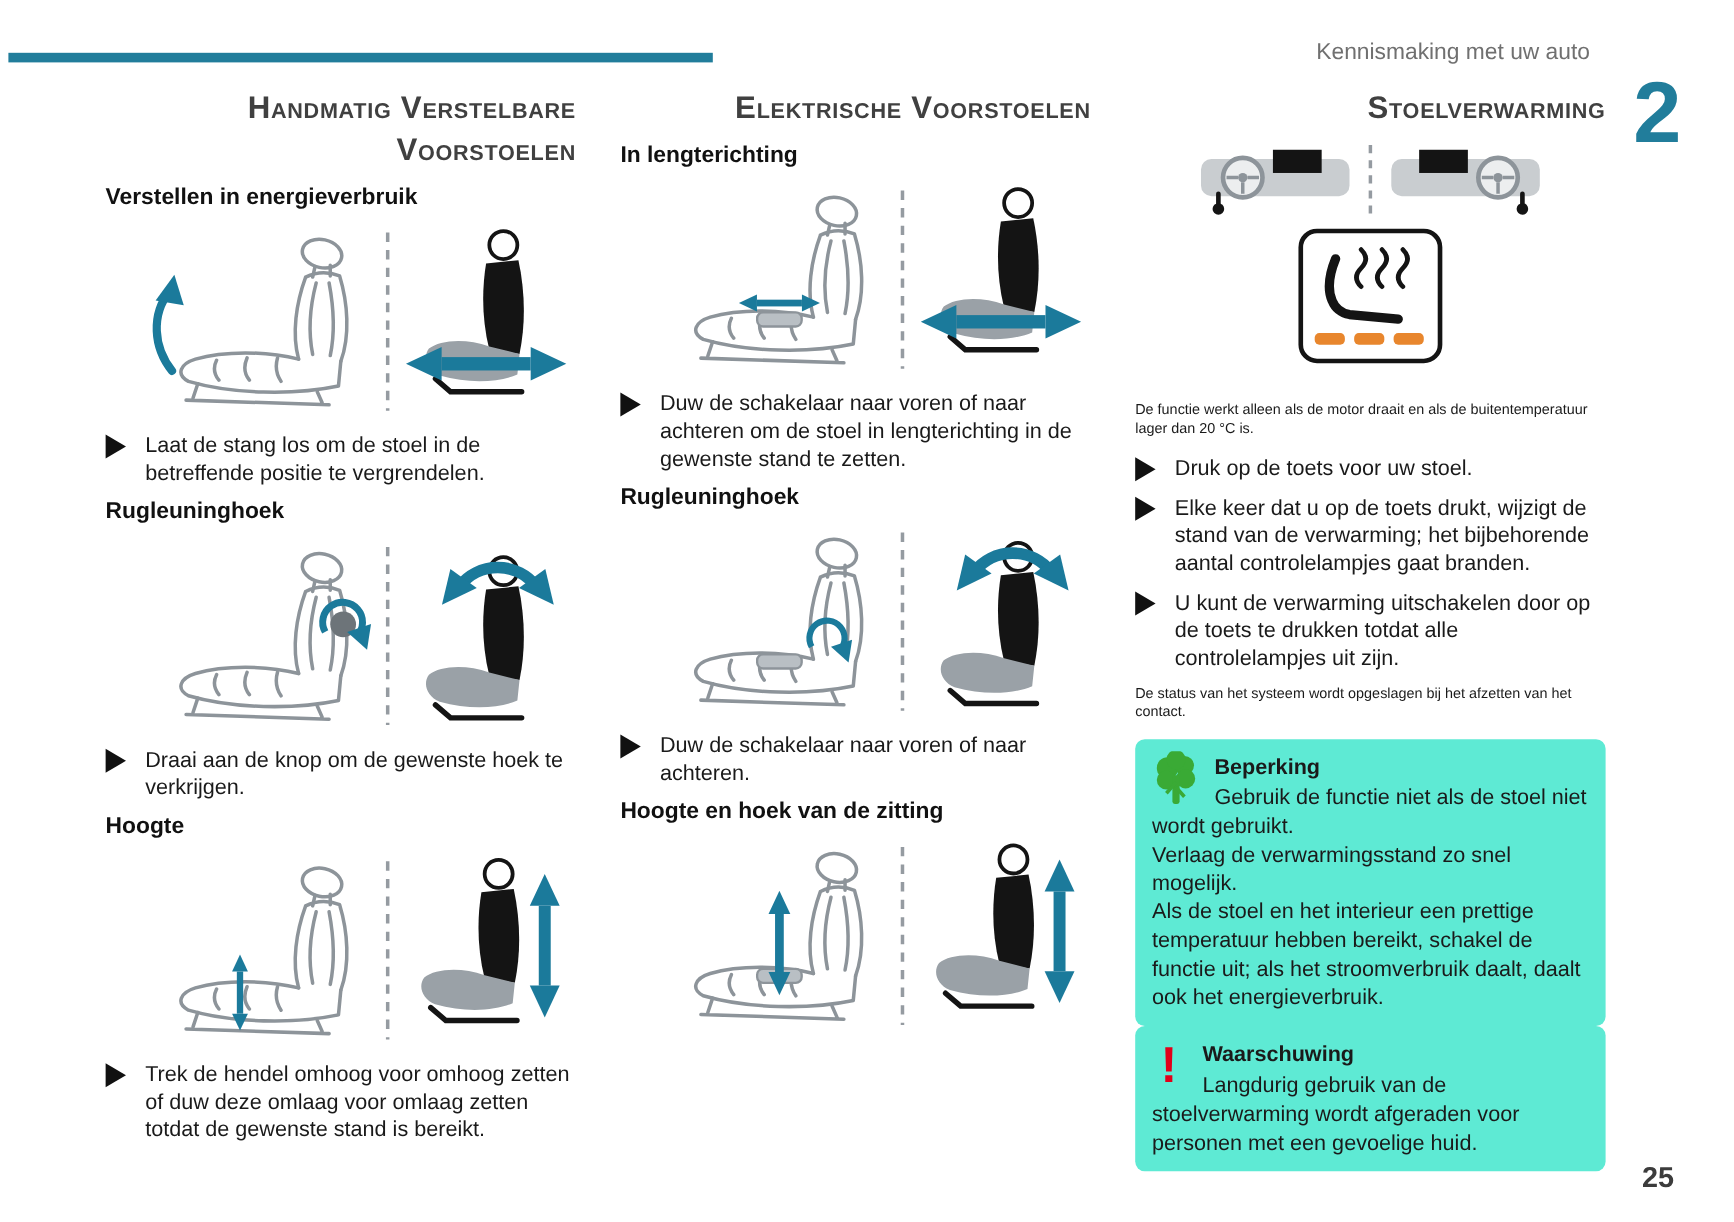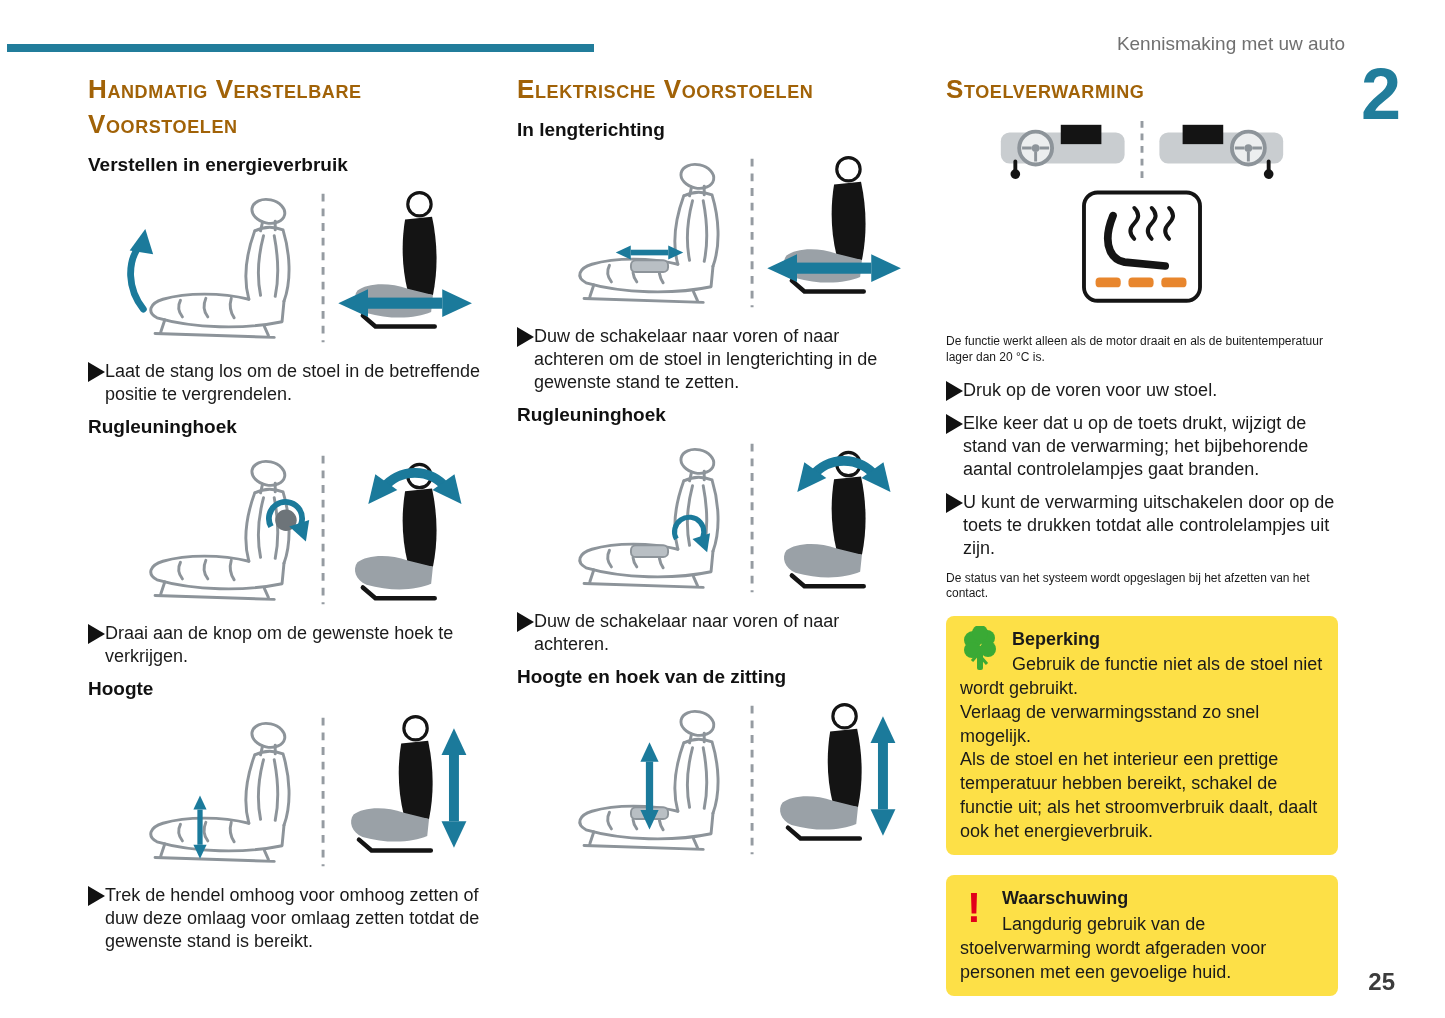--- a/index.html
+++ b/index.html
@@ -3,42 +3,42 @@
 <meta charset="utf-8">
 <style>
   html,body { margin:0; padding:0; }
   body {
     width:1445px; height:1018px; position:relative;
     background:#ffffff; color:#1a1a1a;
     font-family:"Liberation Sans", sans-serif;
     overflow:hidden;
   }
   .topbar { position:absolute; left:7px; top:44px; width:587px; height:8px; background:#217d9b; }
-  .breadcrumb { position:absolute; top:33px; right:100px; font-size:19px; color:#707070; }
+  .breadcrumb { position:absolute; top:33px; right:120px; font-size:19px; color:#707070; }
   .chapter-num { position:absolute; top:58px; right:44px; font-size:72px; font-weight:bold; color:#217d9b; line-height:1; }
   .page-num { position:absolute; bottom:22px; right:50px; font-size:24px; font-weight:bold; color:#3c3c3c; }
 
   .content { position:absolute; left:88px; top:72px; display:flex; gap:37px; }
   .col { width:392px; }
 
   .coltitle {
     font-size:26px; font-weight:bold; font-variant:small-caps;
-    letter-spacing:0.6px; margin:0 0 12px; line-height:1.35; color:#a16207;
+    letter-spacing:0.6px; margin:0 0 12px; line-height:1.35; color:#404040;text-align:right;
   }
   .subhead { font-size:19px; font-weight:bold; margin:4px 0 8px; color:#111; }
   .illus { display:block; width:392px; height:168px; margin:0 0 8px; }
   .illus-heat { display:block; width:392px; height:205px; margin:0 0 10px; }
 
-  .bullet { display:flex; gap:0; margin:0 0 10px; font-size:18px; line-height:1.28; }
+  .bullet { display:flex; gap:16px; margin:0 0 10px; font-size:18px; line-height:1.28; }
   .tri { flex:0 0 auto; width:0; height:0; margin-top:2px;
          border-left:17px solid #111;
          border-top:10px solid transparent; border-bottom:10px solid transparent; }
   .para { font-size:12px; line-height:1.3; margin:0 0 14px; }
 
-  .infobox { background:#fde047; border-radius:8px; padding:10px 14px 12px; margin-bottom:20px;
+  .infobox { background:#5eead4; border-radius:8px; padding:10px 14px 12px; 
              font-size:18px; line-height:1.32; }
   .eco-icon { float:left; width:40px; height:46px; margin:0 12px 2px 0; }
   .warn-icon { float:left; width:24px; height:46px; margin:0 16px 2px 2px;
                color:#e2001a; font-size:42px; font-weight:900; line-height:46px; text-align:center; }
   .box-heading { font-weight:bold; padding-top:2px; margin-bottom:2px; }
   .box-text { white-space:pre-line; }
   .hidden-defs { position:absolute; width:0; height:0; overflow:hidden; }
 </style>
 </head>
 <body>
@@ -202,21 +202,21 @@
         <rect x="148" y="164" width="26" height="10" rx="4" fill="#e8862d"></rect>
         <rect x="182" y="164" width="26" height="10" rx="4" fill="#e8862d"></rect>
         <rect x="216" y="164" width="26" height="10" rx="4" fill="#e8862d"></rect>
       </g>
     </svg>
 
     <div class="para">De functie werkt alleen als de motor draait en als de buitentemperatuur lager dan 20 °C is.</div>
 
     <div class="bullet">
       <span class="tri"></span>
-      <span>Druk op de voren voor uw stoel.</span>
+      <span>Druk op de toets voor uw stoel.</span>
     </div>
     <div class="bullet">
       <span class="tri"></span>
       <span>Elke keer dat u op de toets drukt, wijzigt de stand van de verwarming; het bijbehorende aantal controlelampjes gaat branden.</span>
     </div>
     <div class="bullet">
       <span class="tri"></span>
       <span>U kunt de verwarming uitschakelen door op de toets te drukken totdat alle controlelampjes uit zijn.</span>
     </div>
 

